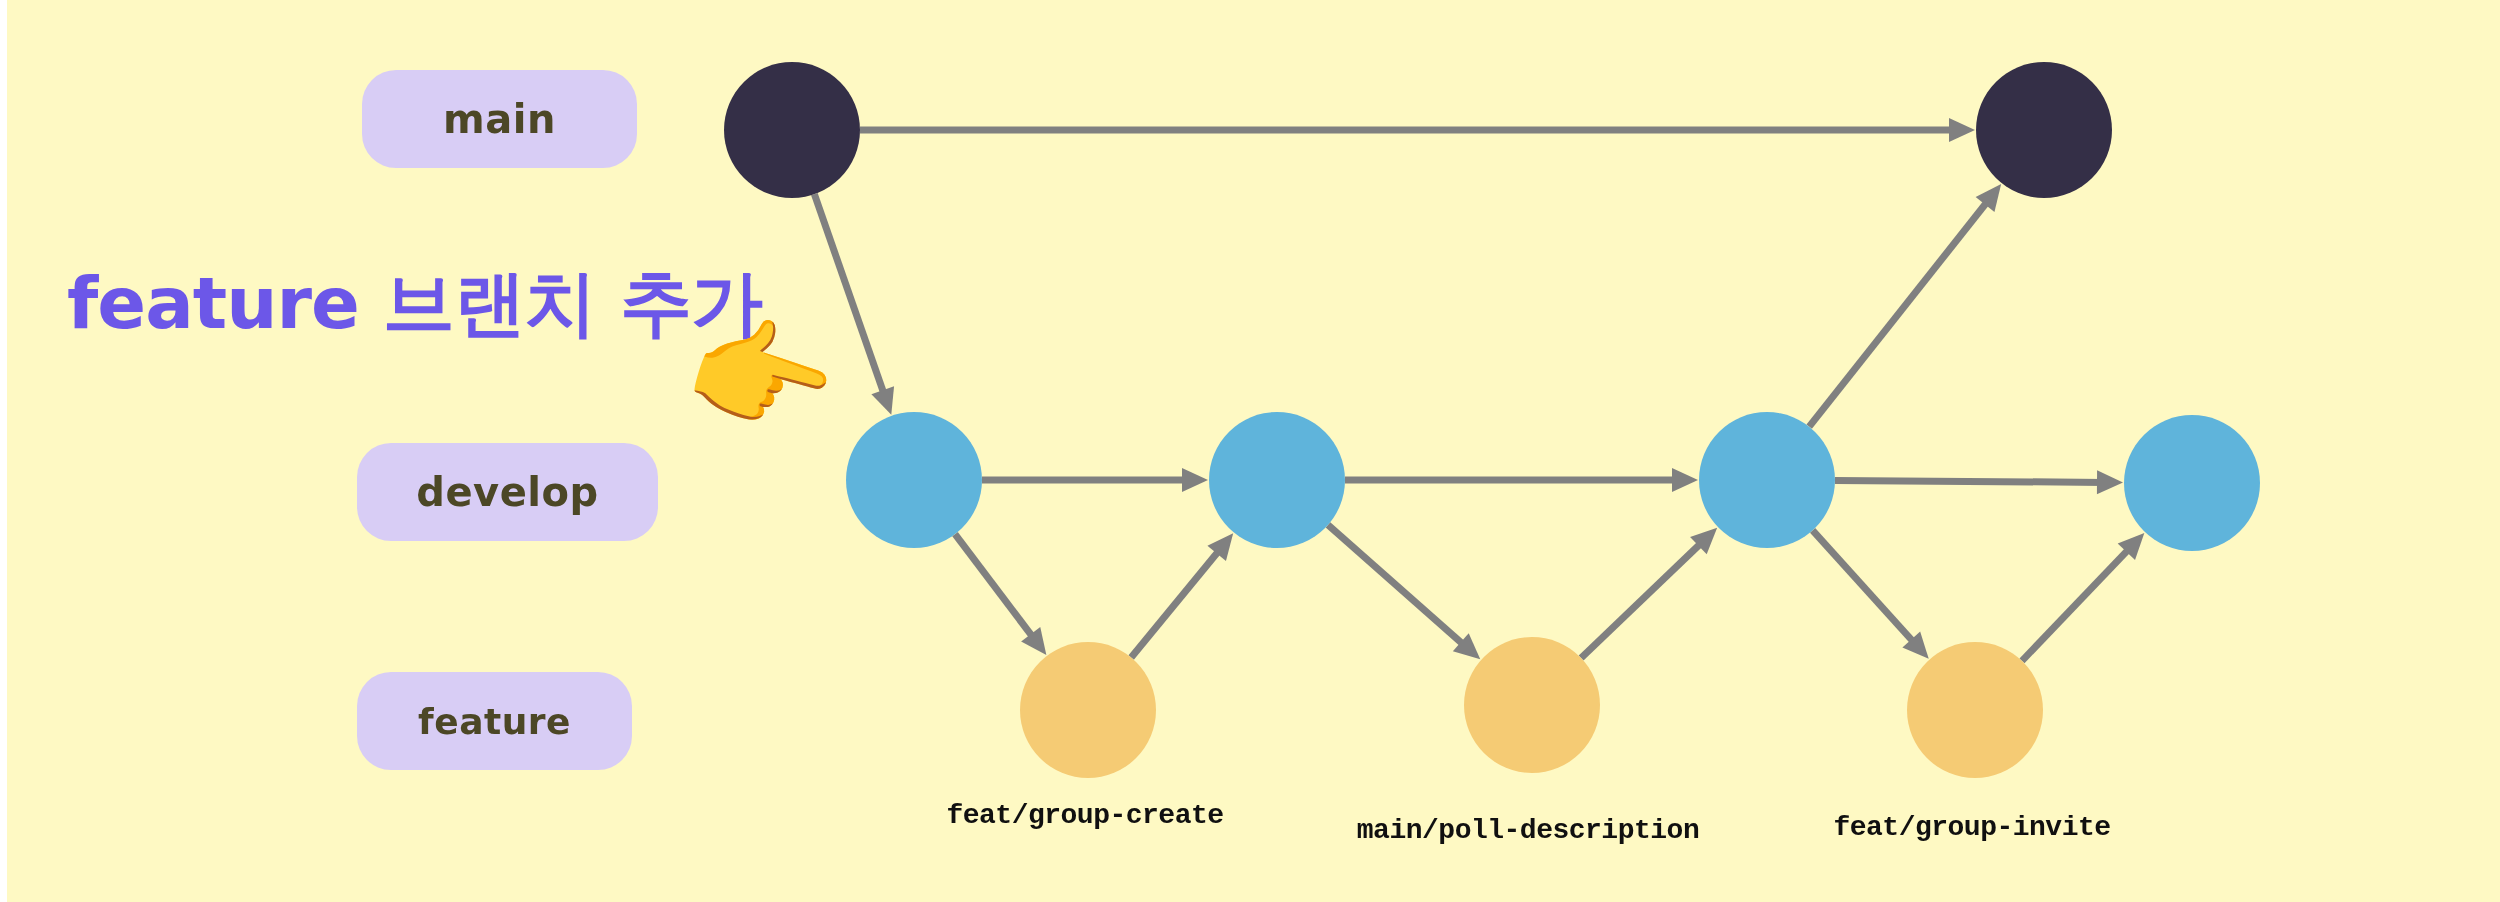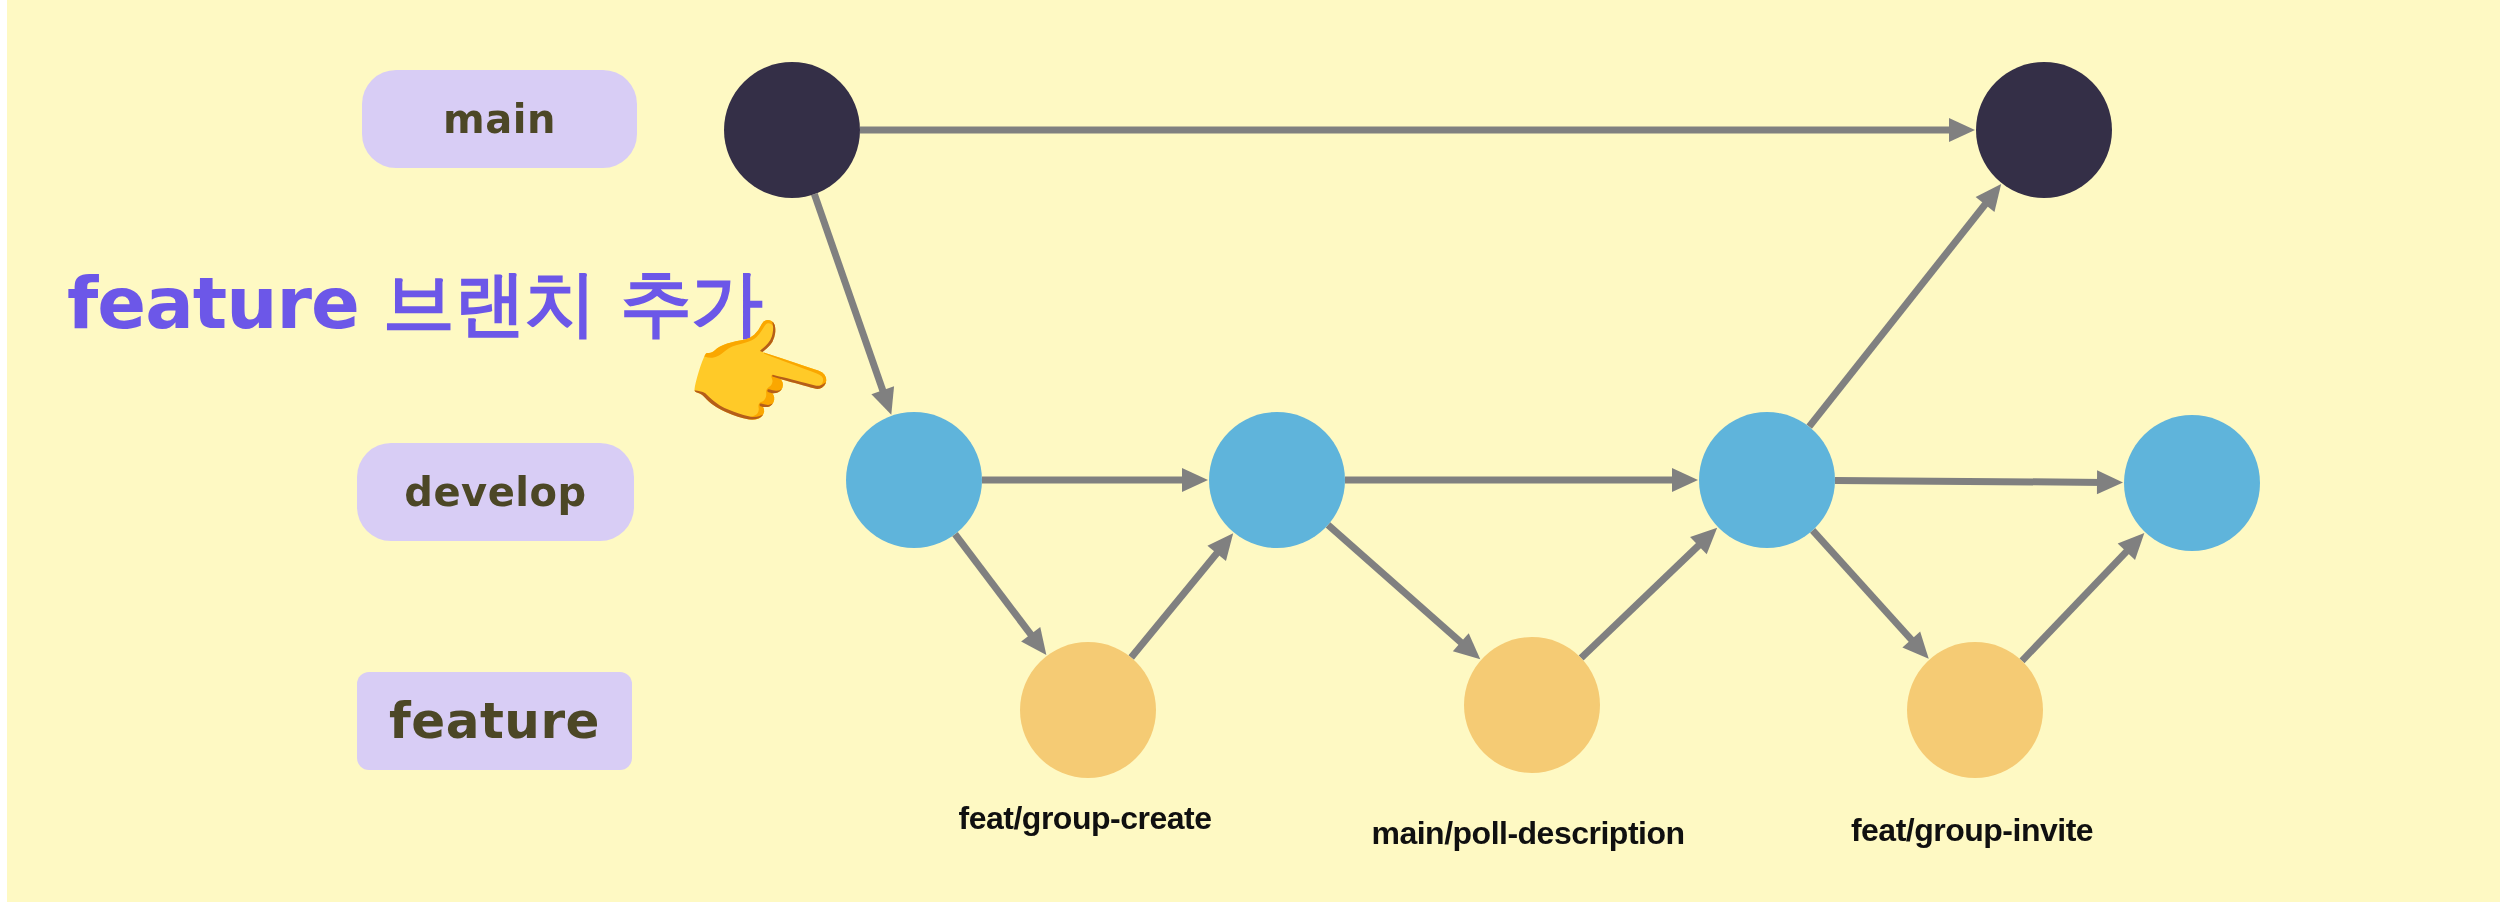--- a/index.html
+++ b/index.html
@@ -44,31 +44,30 @@
   #pill-main {
     left: 355px;
     top: 70px;
     width: 275px;
     height: 98px;
     font-size: 40px;
   }
   #pill-develop {
     left: 350px;
     top: 443px;
-    width: 277px;
+    width: 301px;
     height: 98px;
     font-size: 40px;
   }
   #pill-feature {
     left: 350px;
     top: 672px;
     width: 275px;
     height: 98px;
-    font-size: 50px;
-    border-radius: 12px;
+    font-size: 36px;
   }
 
   
   #annotation-heading {
     position: absolute;
     left: 60px;
     top: 256px;
     font-family: "DejaVu Sans", sans-serif;
     font-size: 72px;
     font-weight: 700;
@@ -84,22 +83,22 @@
     top: 318px;
     font-size: 118px;
     line-height: 1;
     transform: rotate(18deg);
     user-select: none;
   }
 
   
   .commit-caption {
     position: absolute;
-    font-family: Liberation Sans, sans-serif;
-    font-size: 32px;
+    font-family: Liberation Mono, monospace;
+    font-size: 28px;
     font-weight: 700;
     color: #101010;
     white-space: nowrap;
     transform: translateX(-50%);
     letter-spacing: -0.5px;
   }
 </style>
 </head>
 <body>
 

